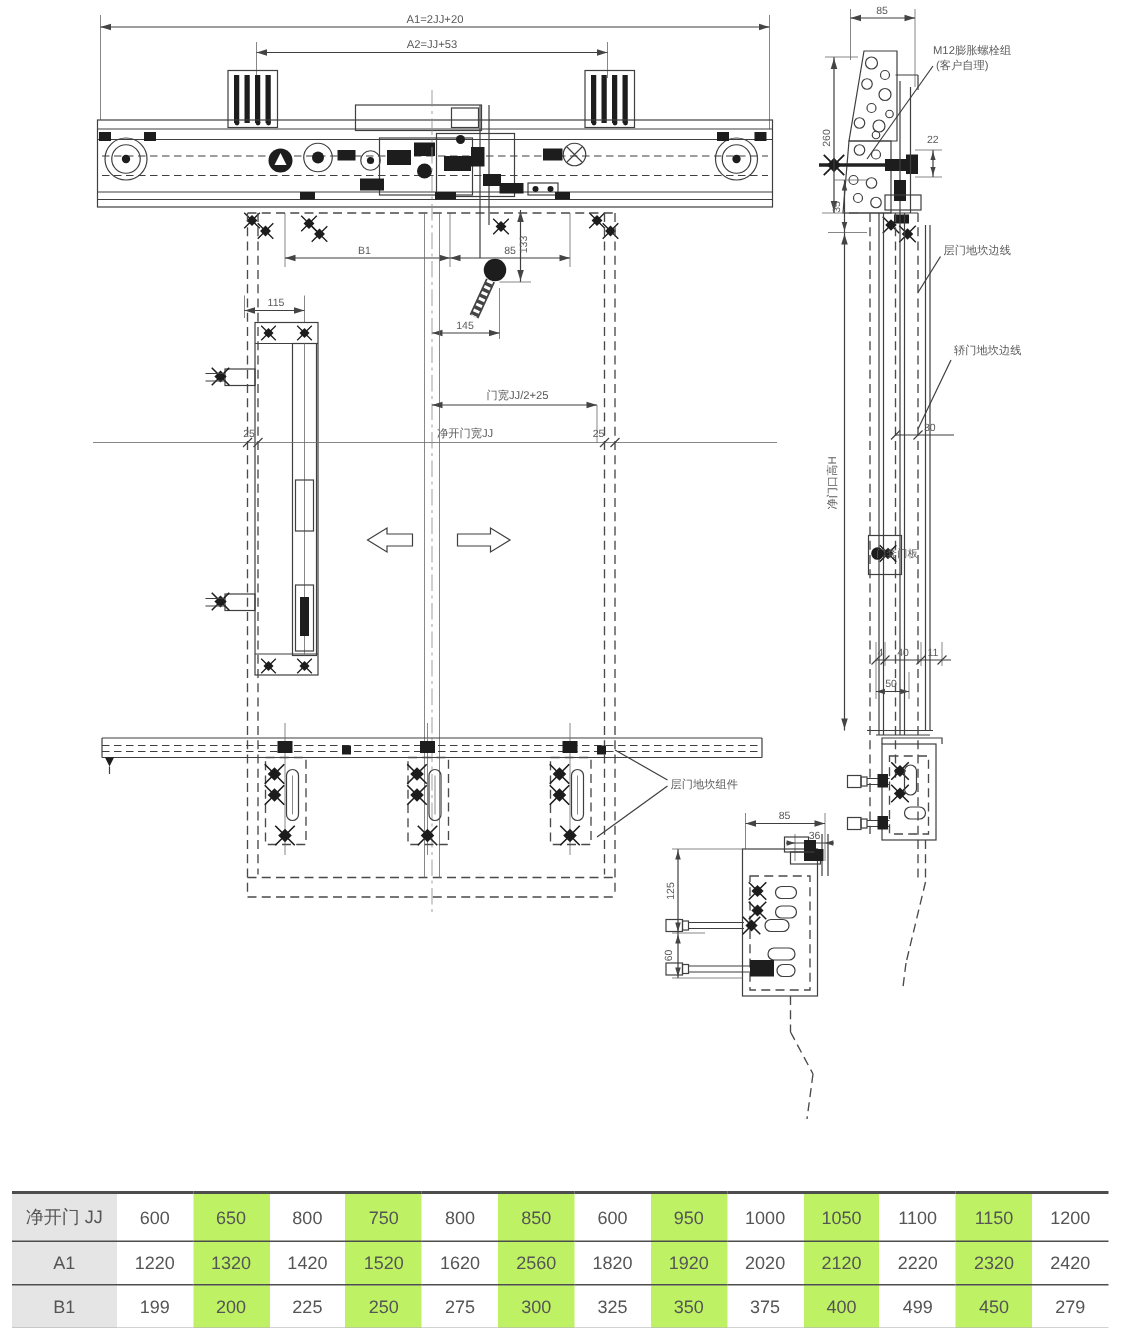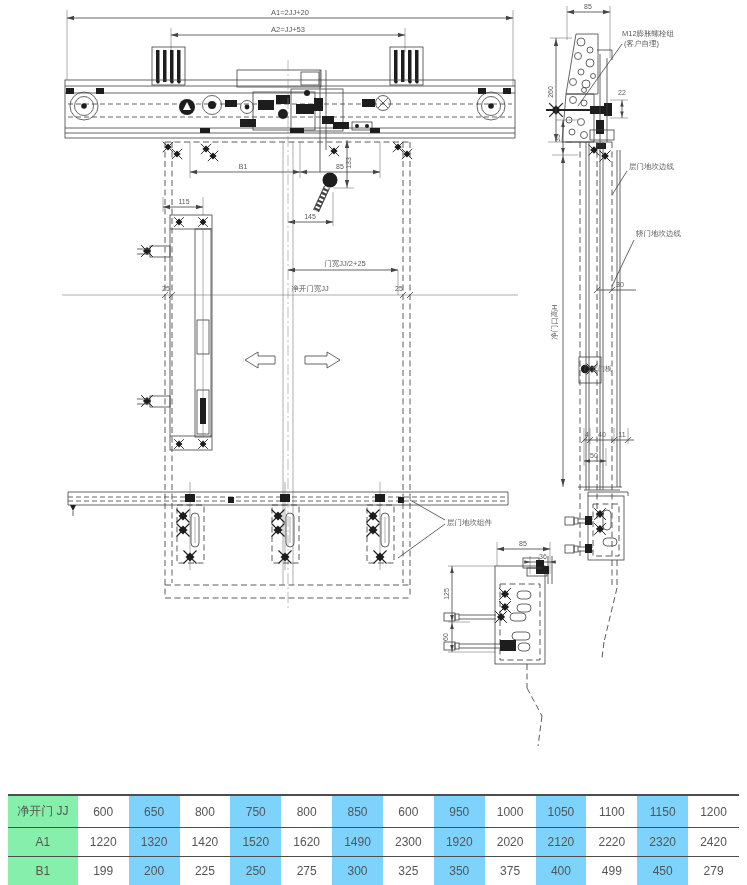--- a/index.html
+++ b/index.html
@@ -12,22 +12,22 @@
   .thin{stroke:#6d6d6d;stroke-width:0.55;fill:none;}
   .dsh{stroke:#3f3f3f;stroke-width:0.8;fill:none;stroke-dasharray:5,3;}
   .dshf{stroke:#4a4a4a;stroke-width:0.9;fill:none;stroke-dasharray:6,3.5;}
   .cl{stroke:#8a8a8a;stroke-width:0.55;fill:none;stroke-dasharray:11,3,2,3;}
   .blk{fill:#1d1d1d;stroke:none;}
   .table-wrap{margin:16px 8px 0 8px;}
   table{width:100%;border-collapse:collapse;border-top:2px solid #4d4d4d;border-bottom:2px solid #4d4d4d;table-layout:fixed;}
   tr{border-bottom:1.5px solid #4d4d4d;}
   tr:last-child{border-bottom:none;}
   th,td{font-size:12px;font-weight:400;color:#555;text-align:center;padding:7px 2px;white-space:nowrap;}
-  th{background:#86efac;width:9%;}
-  td.alt{background:#7dd3fc;}
+  th{background:#e5e5e5;width:9%;}
+  td.alt{background:#bef264;}
 </style>
 </head>
 <body>
 
 <svg class="drawing" width="747" height="778" viewBox="0 0 747 778">
   <defs>
     <path id="ah" d="M0,0 L7,-2.2 L7,2.2 Z" fill="#444"></path>
     <g id="xb">
       <rect x="-3.2" y="-3.2" width="6.4" height="6.4" transform="rotate(45)" fill="#1d1d1d"></rect>
       <path d="M-6.5,-6.5 L6.5,6.5 M-6.5,6.5 L6.5,-6.5" stroke="#1d1d1d" stroke-width="1.1" fill="none"></path>
@@ -487,22 +487,22 @@
           <td class="alt">1150</td>
           <td>1200</td>
         </tr>
         <tr>
           <th>A1</th>
           <td>1220</td>
           <td class="alt">1320</td>
           <td>1420</td>
           <td class="alt">1520</td>
           <td>1620</td>
-          <td class="alt">1490</td>
-          <td>2300</td>
+          <td class="alt">2560</td>
+          <td>1820</td>
           <td class="alt">1920</td>
           <td>2020</td>
           <td class="alt">2120</td>
           <td>2220</td>
           <td class="alt">2320</td>
           <td>2420</td>
         </tr>
         <tr>
           <th>B1</th>
           <td>199</td>

